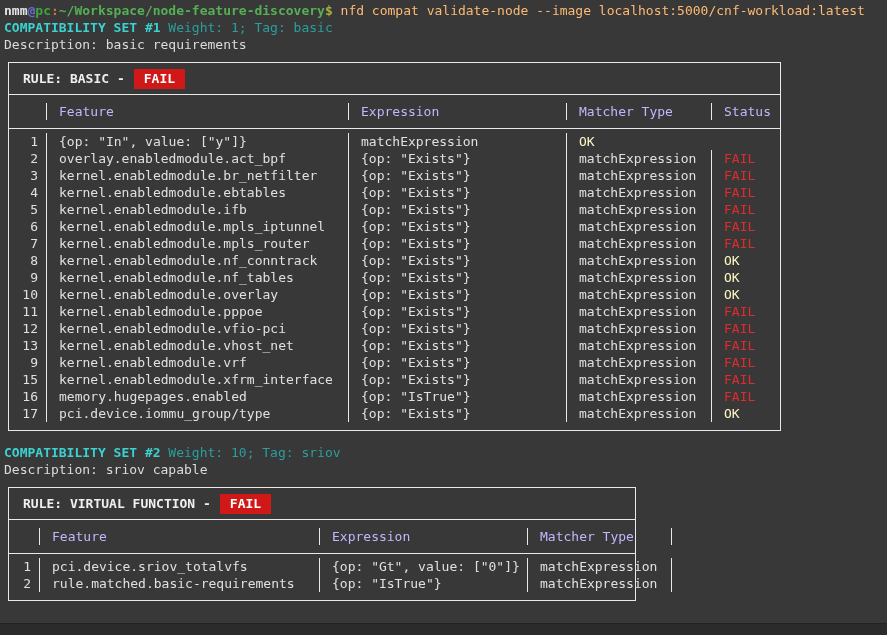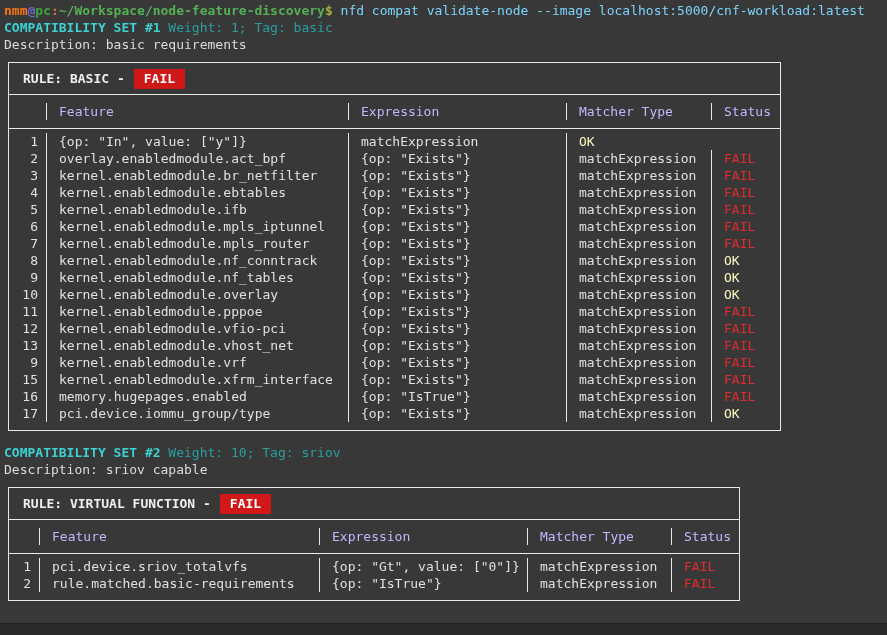--- a/index.html
+++ b/index.html
@@ -9,40 +9,40 @@
     background:#383838;
     font-family:"DejaVu Sans Mono","Liberation Mono",monospace;
     font-size:13px;line-height:17px;
     color:#e0e0e0;
     overflow:hidden;
     box-sizing:border-box;
     padding:2px 0 0 4px;
   }
   .line{white-space:pre;}
   
-  .p-user{color:#f97316;font-weight:bold;}
+  .p-user{color:#e5e5e5;font-weight:bold;}
   .p-at{color:#6b6bd6;font-weight:bold;}
   .p-host{color:#3ea43e;font-weight:bold;}
   .p-colon{color:#c0793c;font-weight:bold;}
   .p-path{color:#55b055;font-weight:bold;}
   .p-dollar{color:#a9b33c;font-weight:bold;}
-  .p-cmd{color:#7dd3fc;}
+  .p-cmd{color:#fdba74;}
   
   .set-title{color:#3cd2d2;font-weight:bold;}
   .set-meta{color:#2b9f9f;}
   .set-desc{color:#dcdcdc;}
   
   .rule-table{
     border:1px solid #e9e9e9;
     box-sizing:border-box;
     margin-left:4px;
     background:#383838;
   }
   .t1{width:773px;margin-top:9px;margin-bottom:13px;}
-  .t2{width:732px;margin-top:9px;}
+  .t2{width:628px;margin-top:9px;}
   .rule-header{
     height:31px;display:flex;align-items:center;
     border-bottom:1px solid #e9e9e9;
     padding-left:14px;font-weight:bold;color:#efefef;
   }
   .badge{
     display:inline-block;margin-left:9px;
     background:#d01818;color:#ffffff;font-weight:bold;
     padding:1px 10px 2px 10px;
   }

